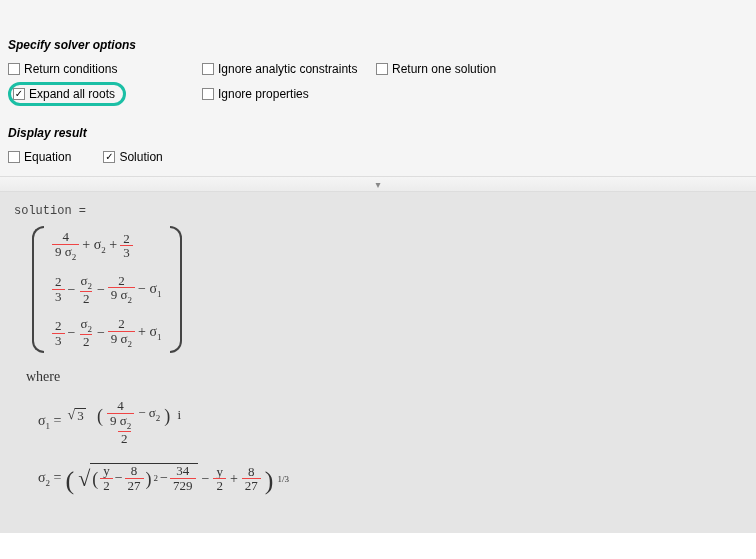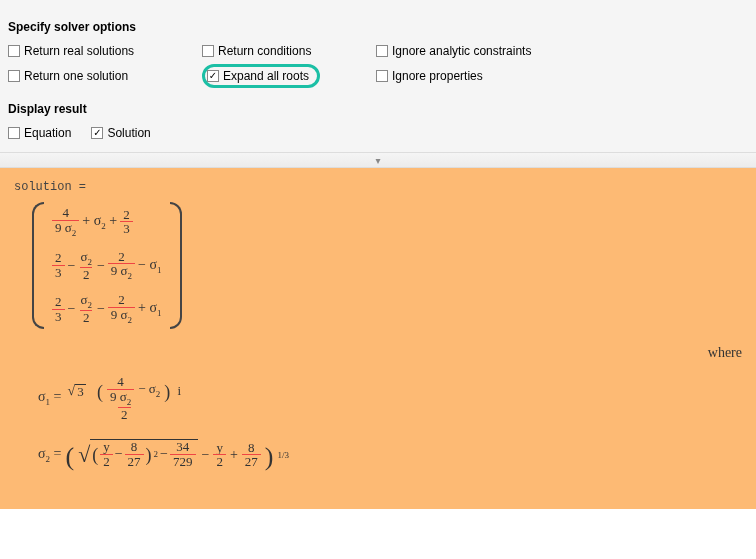--- a/index.html
+++ b/index.html
@@ -1,48 +1,48 @@
 <!DOCTYPE html>
 <html><head>
   <meta charset="utf-8">
   <style>
     * { box-sizing: border-box; }
     body { margin:0; font-family: Arial, Helvetica, sans-serif; font-size:12px; color:#000; width:756px; }
     .top-panel { background:#f5f5f5; padding:8px 8px 12px 8px; }
-    .section-title { font-weight:bold; margin:2px 0 10px 0; font-size:12px; }
+    .section-title { font-weight:bold; margin:20px 0 10px 0; font-size:12px;font-style:italic; }
     .options-grid { display:grid; grid-template-columns:190px 170px 220px; gap:6px 4px; margin-bottom:14px; }
     .checkbox-row { display:flex; align-items:center; gap:4px; }
     .checkbox {
       width:12px; height:12px; border:1px solid #888; background:#fff;
       display:inline-flex; align-items:center; justify-content:center; font-size:10px; line-height:1;
     }
-    .display-row { display:flex; gap:20px; }
+    .display-row { display:flex; gap:32px; }
     .highlight-pill {
       border:3px solid #1bbfa5; border-radius:14px; padding:2px 8px 2px 2px;
       display:inline-flex; align-items:center; gap:4px;
     }
     .collapse-bar {
       height:16px; background:linear-gradient(#f5f5f5,#ececec); border-top:1px solid #ddd; border-bottom:1px solid #ddd;
       display:flex; align-items:center; justify-content:center; color:#888;
     }
     .collapse-bar span { font-size:10px; }
-    .results { background:#fdba74; padding:12px 14px 20px 14px; font-family:'Times New Roman', serif; color:#333; }
+    .results { background:#e5e5e5; padding:12px 14px 20px 14px; font-family:'Times New Roman', serif; color:#333; }
     .mono-line { font-family:'Lucida Console','Courier New',monospace; font-size:12px; color:#444; margin-bottom:8px; }
     .math-box { margin-left:18px; margin-bottom:16px; }
     .matrix { display:flex; align-items:stretch; }
     .paren { width:12px; border:2px solid #444; border-right:none; border-top-left-radius:40px; border-bottom-left-radius:40px; }
     .paren-r { border:2px solid #444; border-left:none; border-top-right-radius:40px; border-bottom-right-radius:40px; width:12px; }
     .matrix-rows { padding:4px 8px; display:flex; flex-direction:column; gap:12px; }
     .row-expr { display:flex; align-items:center; gap:3px; font-size:14px; }
     .frac { display:inline-flex; flex-direction:column; align-items:center; line-height:1.05; font-size:13px; }
     .frac .num { padding:0 2px; }
     .frac .den { border-top:1px solid #ef4444; padding:0 3px; }
     .sub { font-size:9px; vertical-align:sub; }
     .super { font-size:9px; vertical-align:super; }
-    .where { font-family:'Times New Roman',serif; font-size:14px; margin:6px 0 14px 12px;text-align:right; }
+    .where { font-family:'Times New Roman',serif; font-size:14px; margin:6px 0 14px 12px; }
     .sigma-def { display:flex; align-items:center; gap:4px; font-size:14px; margin-left:24px; margin-bottom:18px; }
     .big-paren { font-size:26px; line-height:0; position:relative; top:2px; }
     .mid-paren { font-size:18px; line-height:0; position:relative; top:1px; }
     .sqrt { display:inline-flex; align-items:flex-start; }
     .sqrt-sym::before { content:"√"; font-size:14px;}
     .sqrt .rad { border-top:1px solid #333; padding:0 2px; }
     .overline { border-top:1px solid #333; padding:0 2px 2px 2px; }
     .top-wave {
       height:10px; background:#f5f5f5;
     }
@@ -51,24 +51,20 @@
 <body>
 
 <div class="top-wave"></div>
 
 <div class="top-panel">
   <div class="section-title">Specify solver options</div>
 
   <div class="options-grid">
     <div class="checkbox-row">
       <span class="checkbox"></span>
-      <span>Return real solutions</span>
-    </div>
-    <div class="checkbox-row">
-      <span class="checkbox"></span>
       <span>Return conditions</span>
     </div>
     <div class="checkbox-row">
       <span class="checkbox"></span>
       <span>Ignore analytic constraints</span>
     </div>
 
     <div class="checkbox-row">
       <span class="checkbox"></span>
       <span>Return one solution</span>

